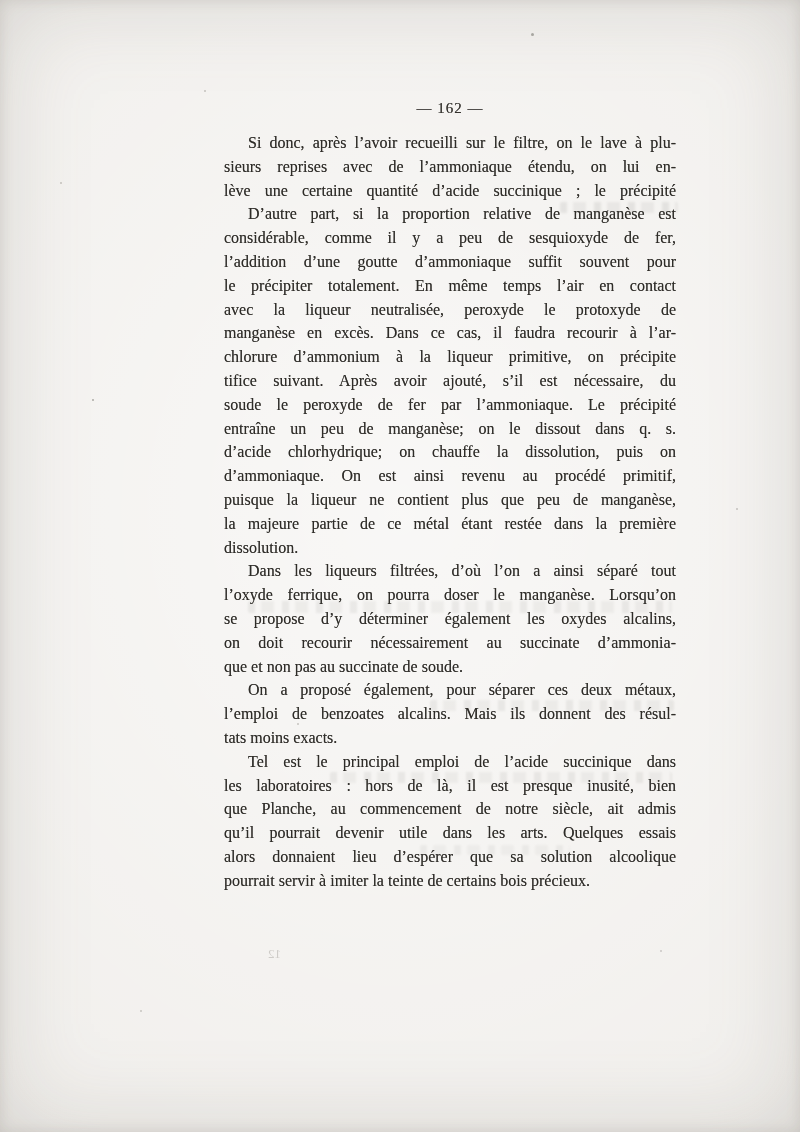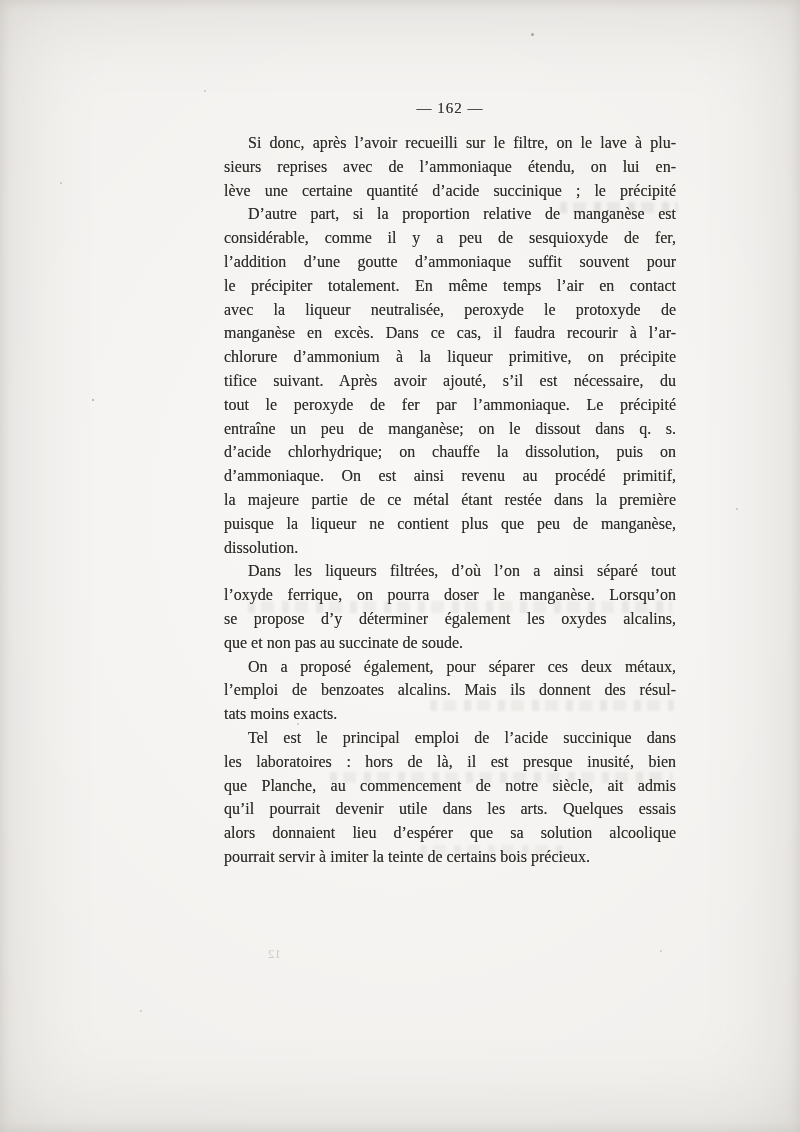--- a/index.html
+++ b/index.html
@@ -115,32 +115,33 @@
       </div>
       <div class="paragraph">
         <div class="line first">D’autre part, si la proportion relative de manganèse est</div>
         <div class="line">considérable, comme il y a peu de sesquioxyde de fer,</div>
         <div class="line">l’addition d’une goutte d’ammoniaque suffit souvent pour</div>
         <div class="line">le précipiter totalement. En même temps l’air en contact</div>
         <div class="line">avec la liqueur neutralisée, peroxyde le protoxyde de</div>
         <div class="line">manganèse en excès. Dans ce cas, il faudra recourir à l’ar-</div>
         <div class="line">chlorure d’ammonium à la liqueur primitive, on précipite</div>
         <div class="line">tifice suivant. Après avoir ajouté, s’il est nécessaire, du</div>
-        <div class="line">tout le peroxyde de fer par l’ammoniaque. Le précipité</div>
+        <div class="line">soude le peroxyde de fer par l’ammoniaque. Le précipité</div>
         <div class="line">entraîne un peu de manganèse; on le dissout dans q. s.</div>
         <div class="line">d’acide chlorhydrique; on chauffe la dissolution, puis on</div>
         <div class="line">d’ammoniaque. On est ainsi revenu au procédé primitif,</div>
+        <div class="line">puisque la liqueur ne contient plus que peu de manganèse,</div>
         <div class="line">la majeure partie de ce métal étant restée dans la première</div>
-        <div class="line">puisque la liqueur ne contient plus que peu de manganèse,</div>
         <div class="line last">dissolution.</div>
       </div>
       <div class="paragraph">
         <div class="line first">Dans les liqueurs filtrées, d’où l’on a ainsi séparé tout</div>
         <div class="line">l’oxyde ferrique, on pourra doser le manganèse. Lorsqu’on</div>
         <div class="line">se propose d’y déterminer également les oxydes alcalins,</div>
+        <div class="line">on doit recourir nécessairement au succinate d’ammonia-</div>
         <div class="line last">que et non pas au succinate de soude.</div>
       </div>
       <div class="paragraph">
         <div class="line first">On a proposé également, pour séparer ces deux métaux,</div>
         <div class="line">l’emploi de benzoates alcalins. Mais ils donnent des résul-</div>
         <div class="line last">tats moins exacts.</div>
       </div>
       <div class="paragraph">
         <div class="line first">Tel est le principal emploi de l’acide succinique dans</div>
         <div class="line">les laboratoires : hors de là, il est presque inusité, bien</div>

